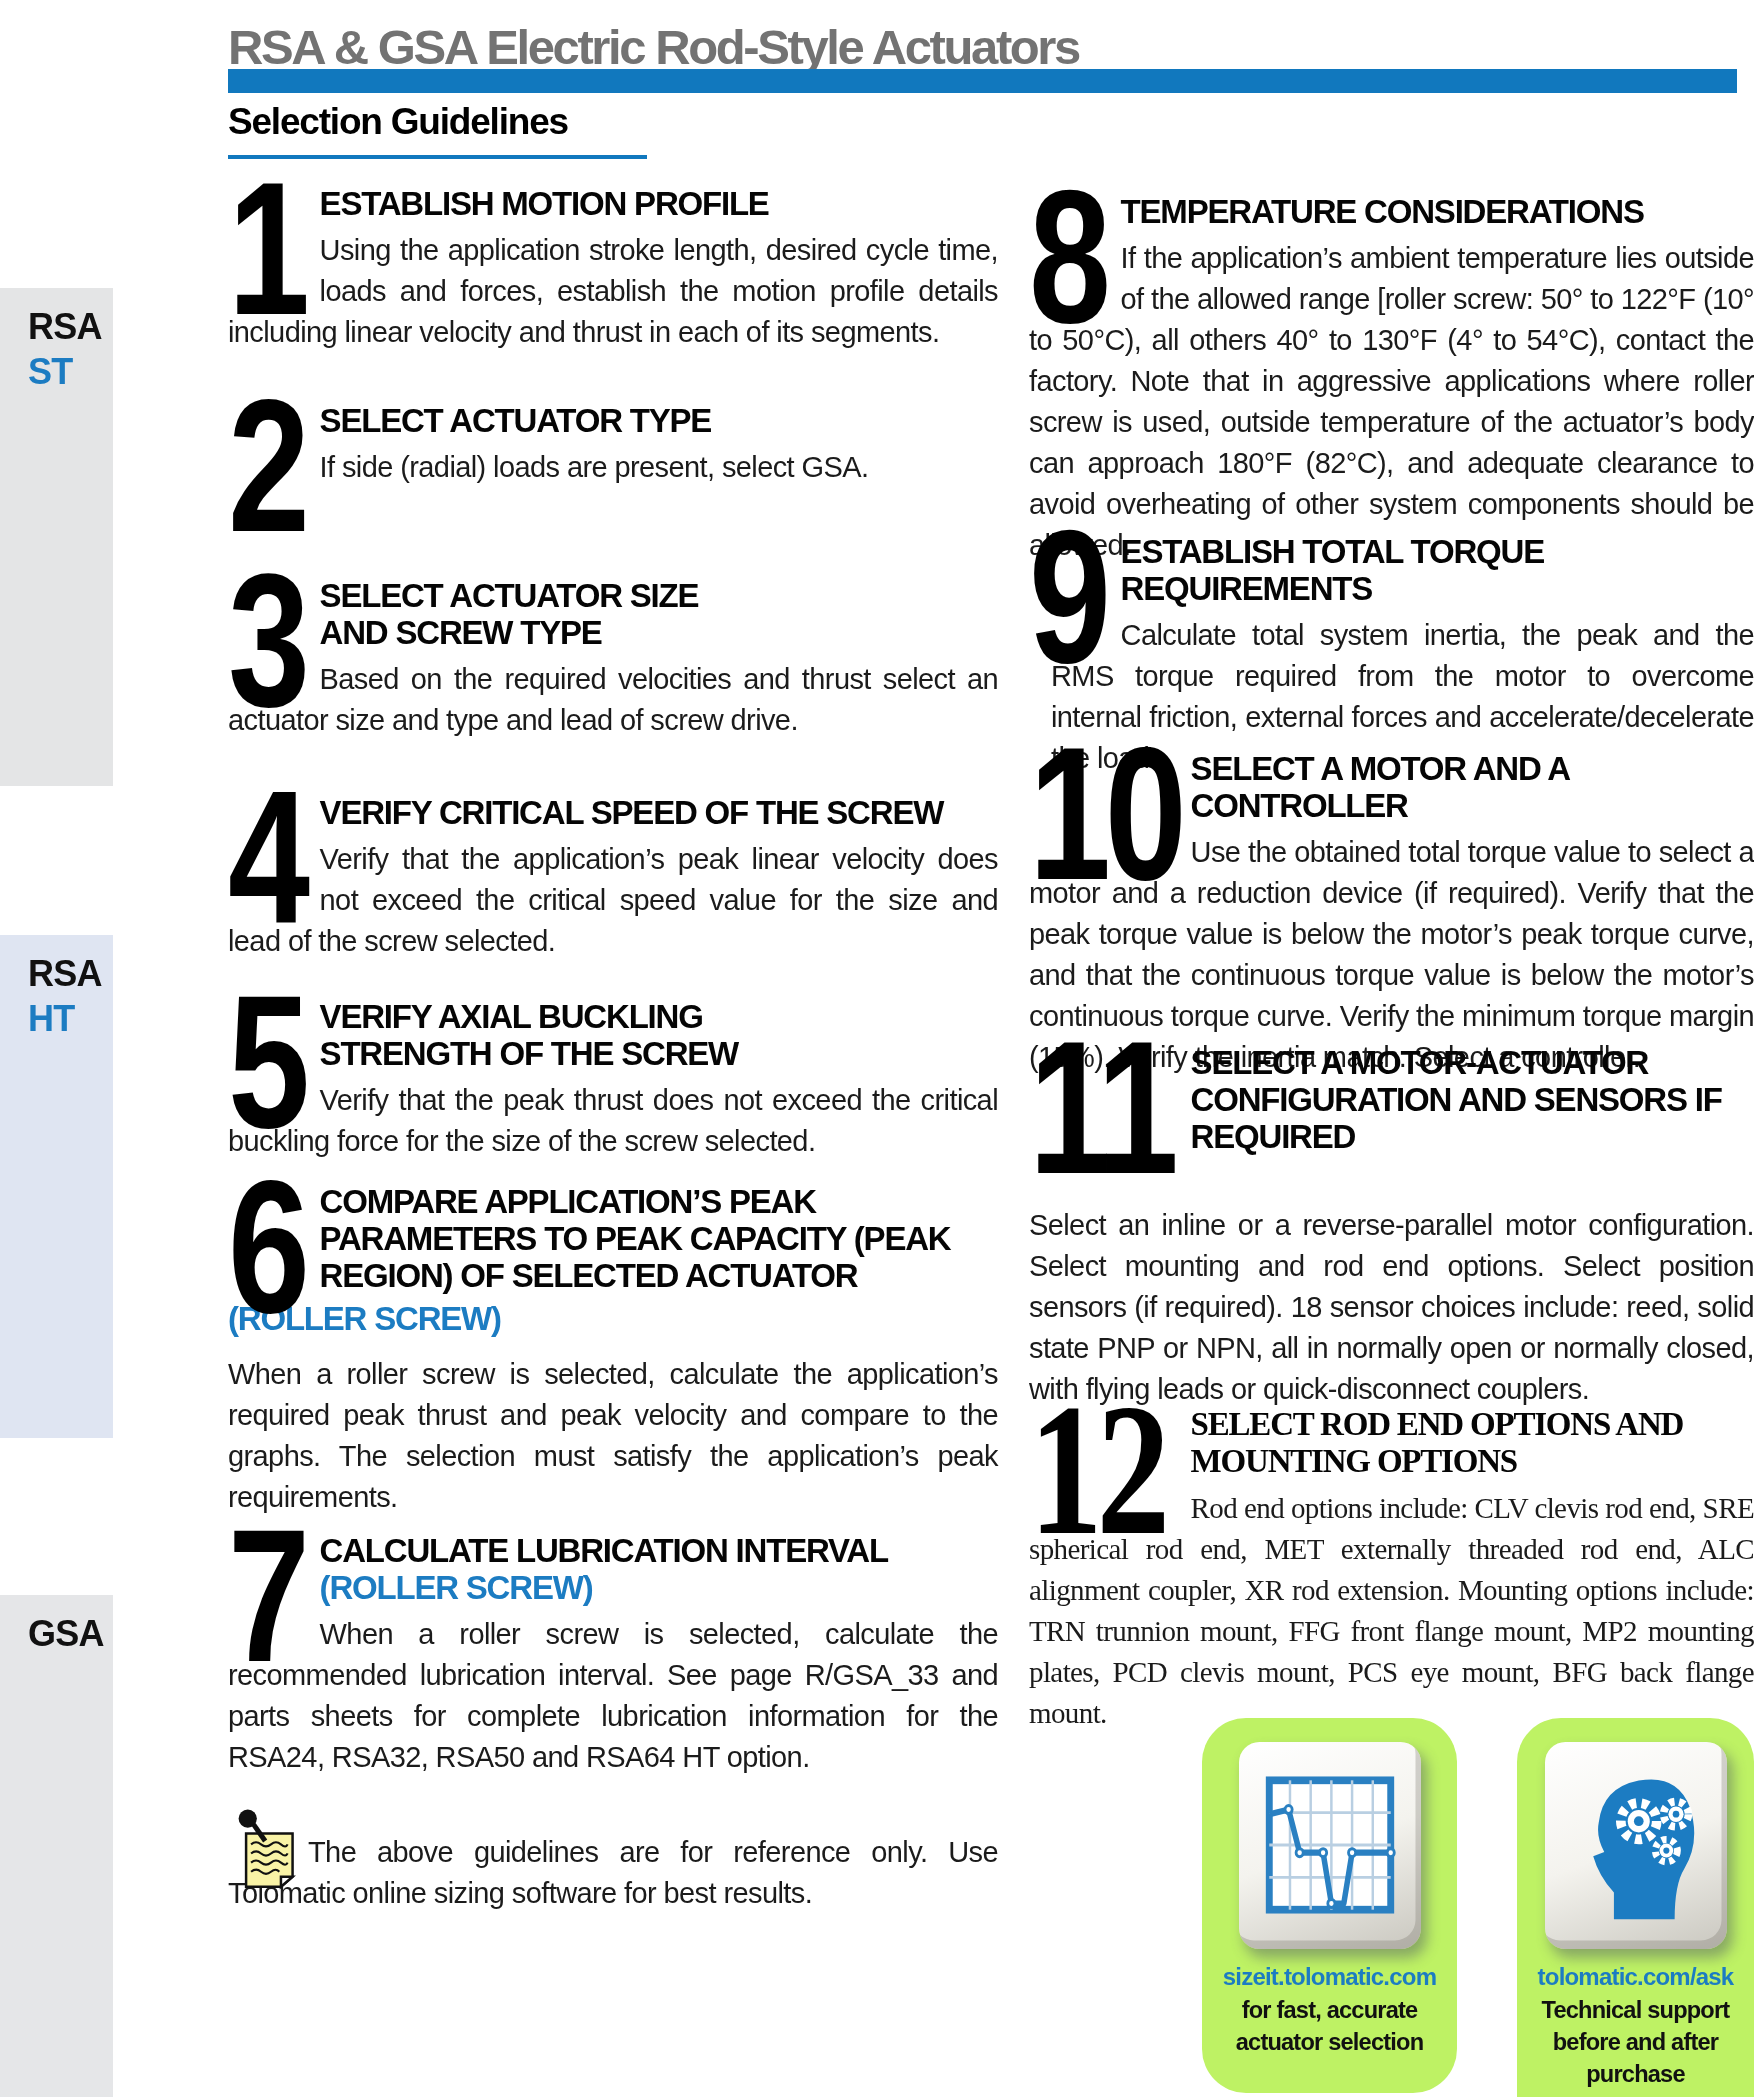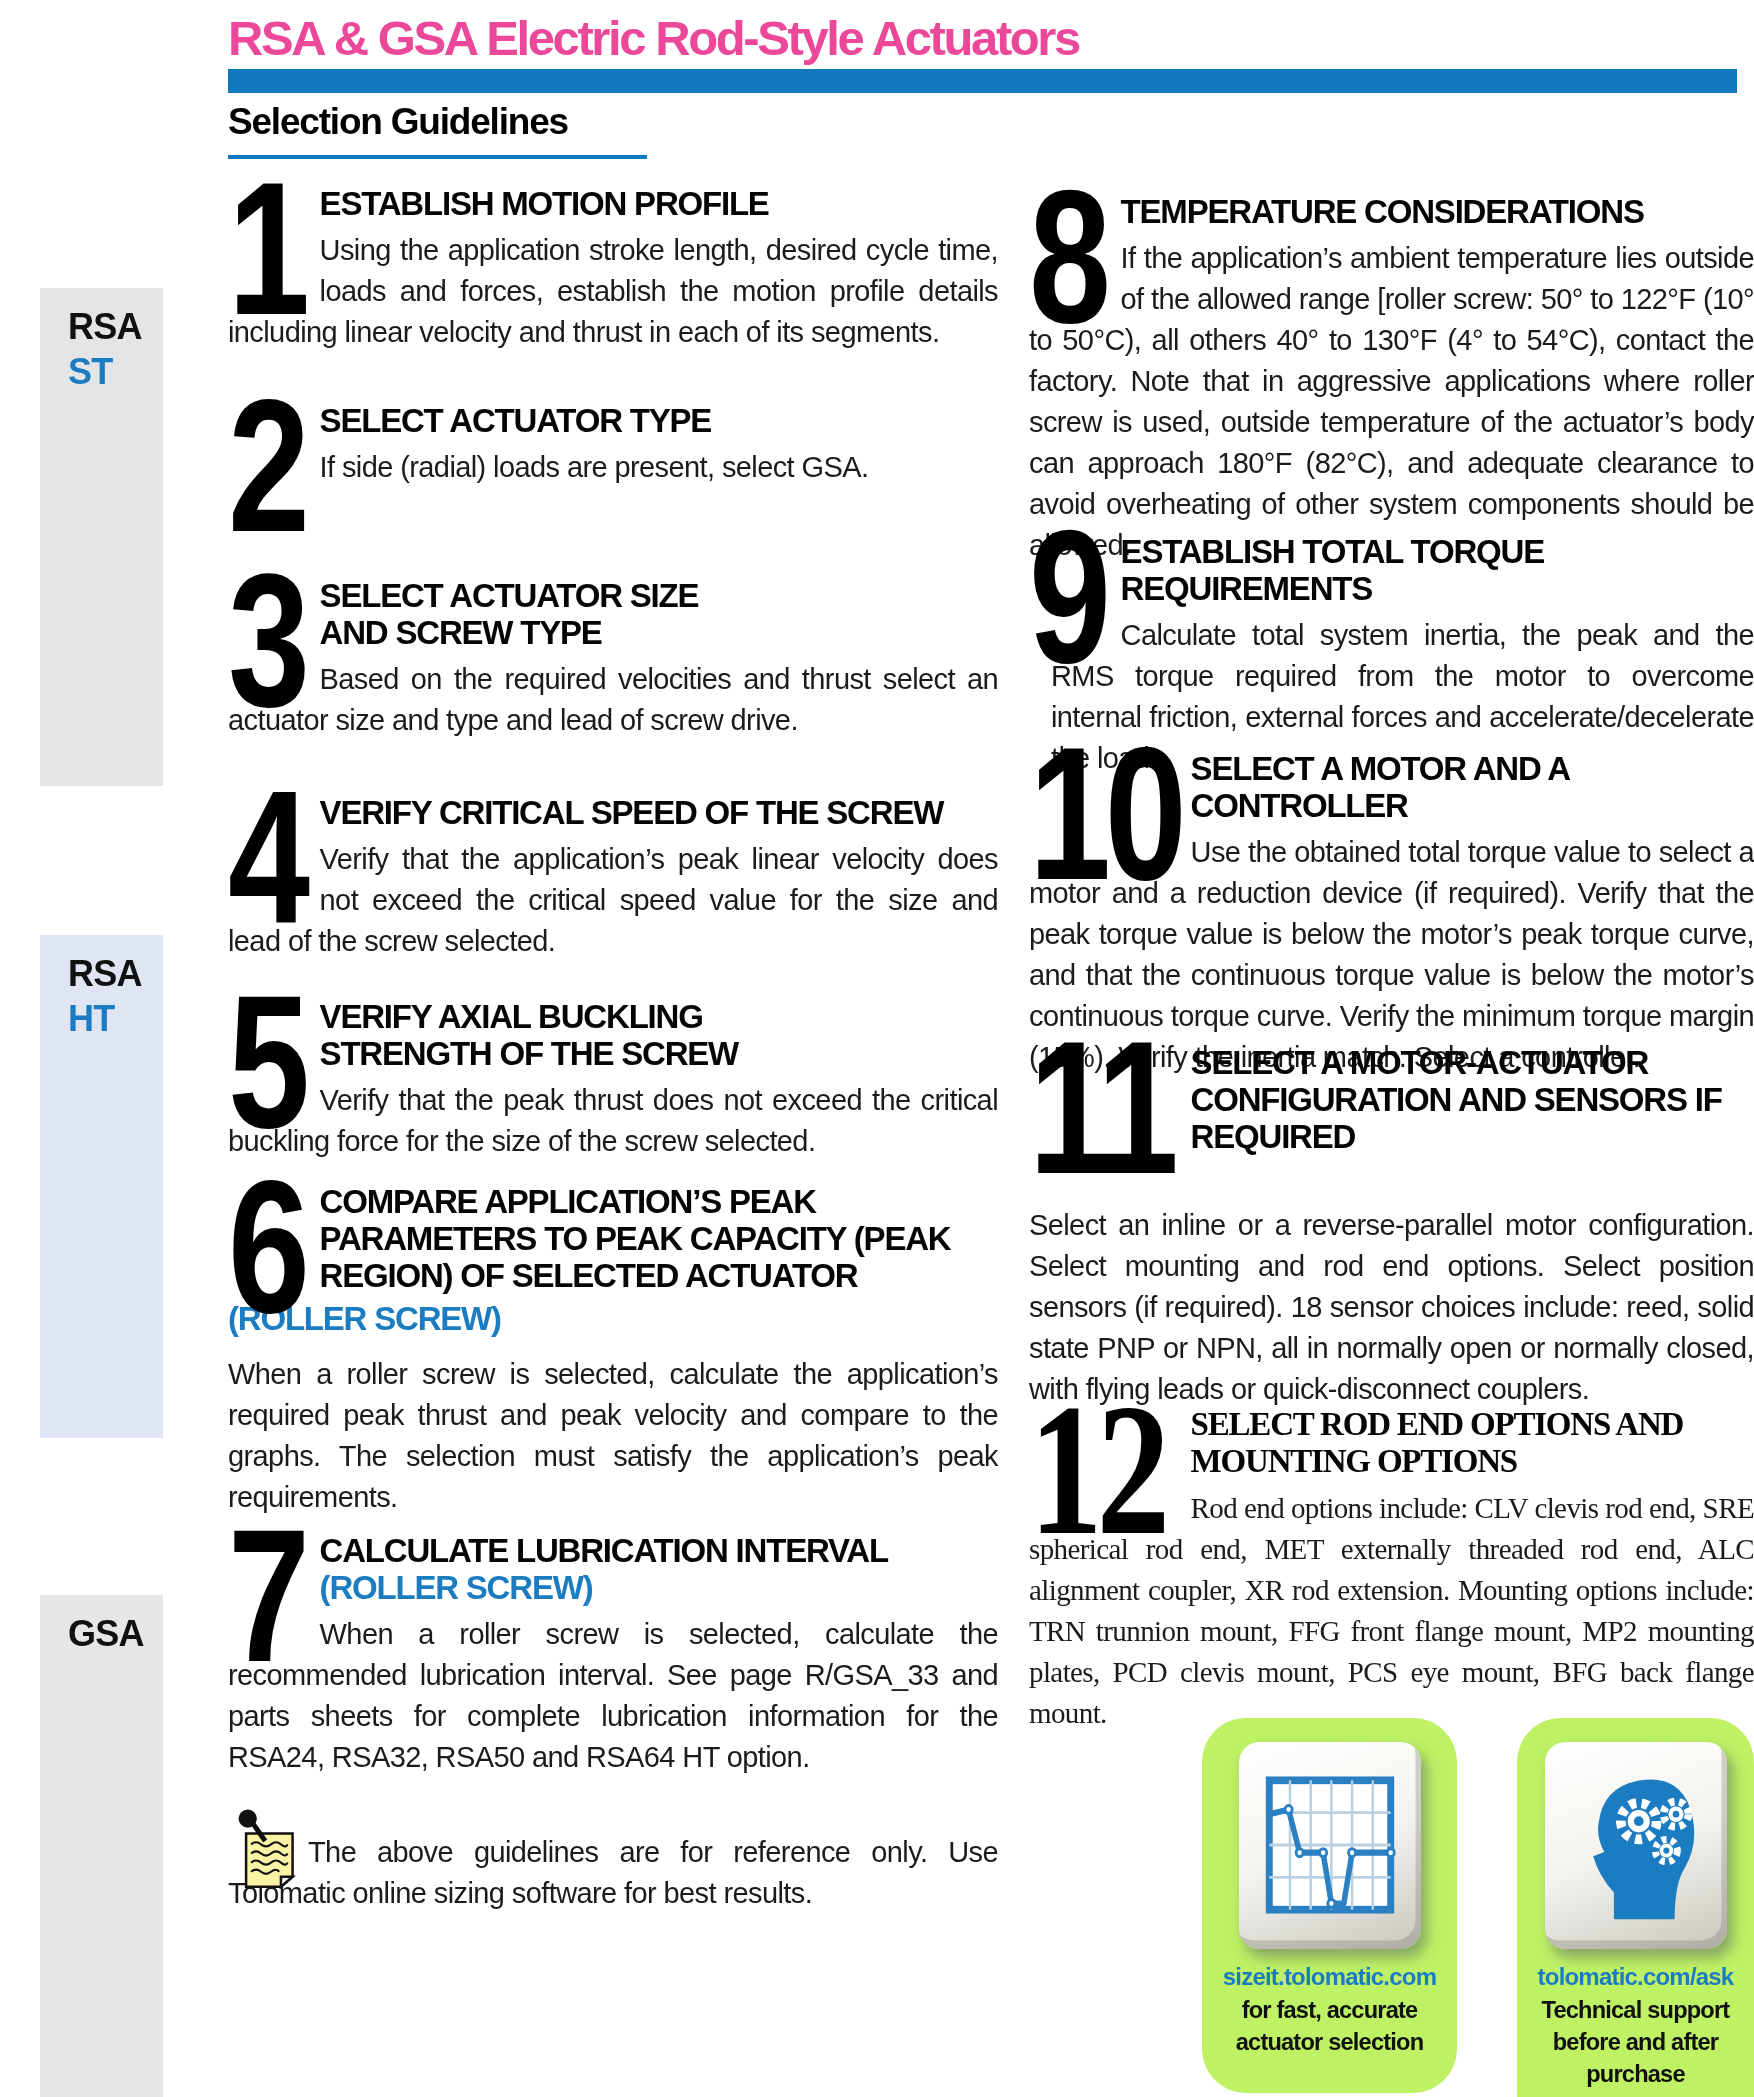--- a/index.html
+++ b/index.html
@@ -2,32 +2,32 @@
 <html style="font-size:12.6px"><head>
 <meta charset="utf-8">
 <style>
   html,body{margin:0;padding:0;background:#ffffff;}
   .page{
     position:relative;width:1754px;height:2097px;background:#fff;overflow:hidden;
     font-family:"Liberation Sans", sans-serif;color:#1b1b1b;
   }
   
   .title{
-    position:absolute;left:228px;top:10px;width:1517px;
-    font-size:49px;font-weight:bold;letter-spacing:-2.4px;color:#ec4899;
+    position:absolute;left:228px;top:19px;width:1517px;
+    font-size:49px;font-weight:bold;letter-spacing:-2.4px;color:#737373;
   }
   .title-rule{position:absolute;left:228px;top:69px;width:1509px;height:23.6px;background:#1178be;}
   .subtitle{
     position:absolute;left:228px;top:101px;width:707px;
     font-size:37px;font-weight:bold;letter-spacing:-1.2px;color:#000;
   }
   .subtitle-rule{position:absolute;left:228px;top:155px;width:419px;height:3.9px;background:#1178be;}
 
   
-  .side-tab{position:absolute;left:0;width:123px;box-sizing:border-box;padding:15.7px 0 0 28px;margin-left:40px;}
+  .side-tab{position:absolute;left:0;width:113px;box-sizing:border-box;padding:15.7px 0 0 28px;}
   .side-tab .l1,.side-tab .l2{display:block;font-size:36px;font-weight:bold;line-height:45px;letter-spacing:-0.8px;color:#111;}
   .side-tab .l2{color:#1c7cc2;}
   #tab-rsa-st{top:288px;height:498px;background:#e4e5e6;}
   #tab-rsa-ht{top:935px;height:503px;background:#dfe5f2;}
   #tab-gsa{top:1595px;height:502px;background:#e5e6e8;}
 
   
   .step{position:absolute;}
   .col-l{left:228px;width:770px;}
   .col-r{left:1029px;width:725px;}

